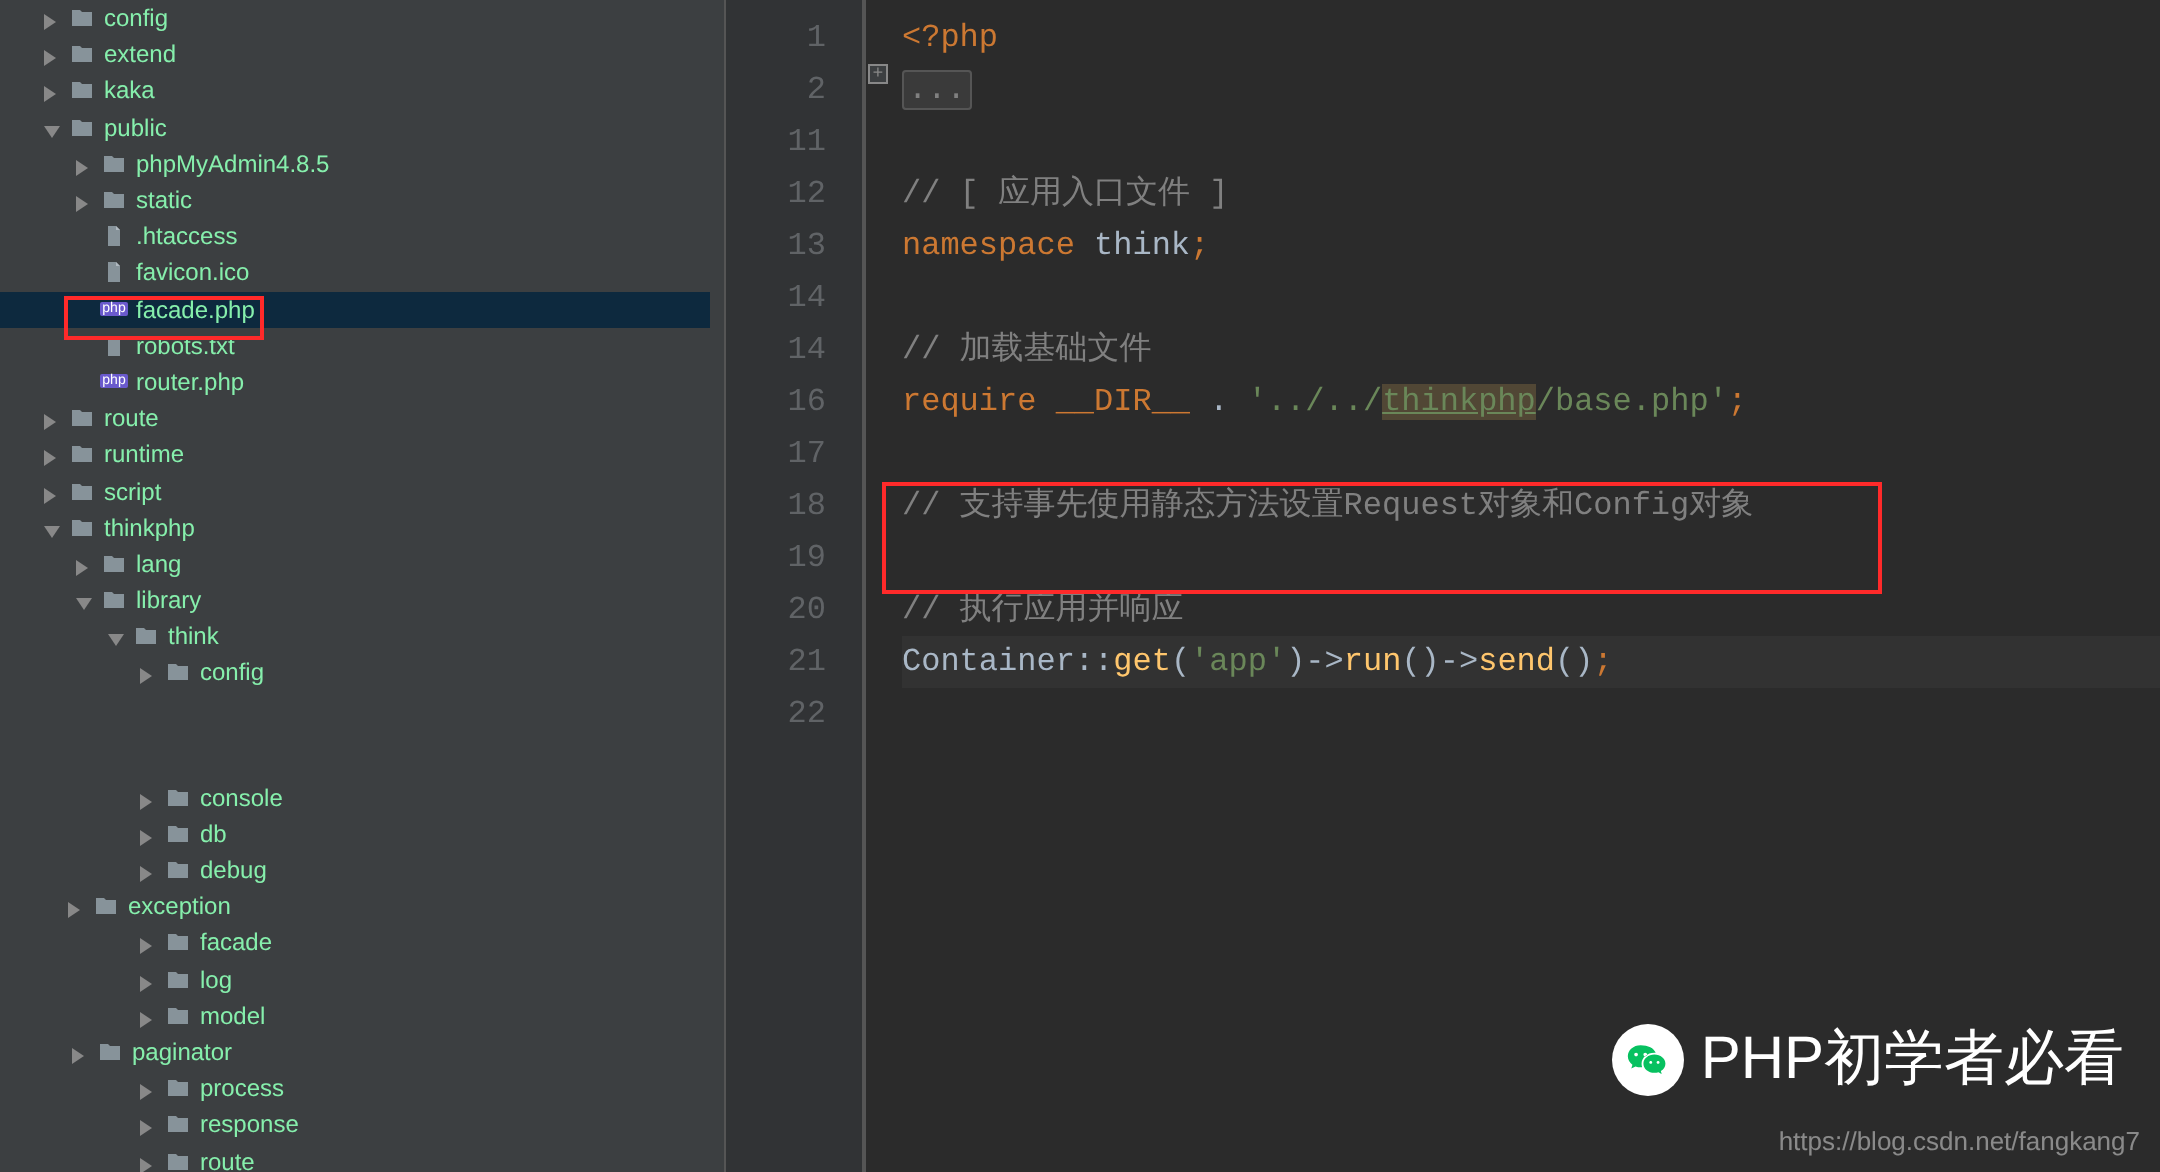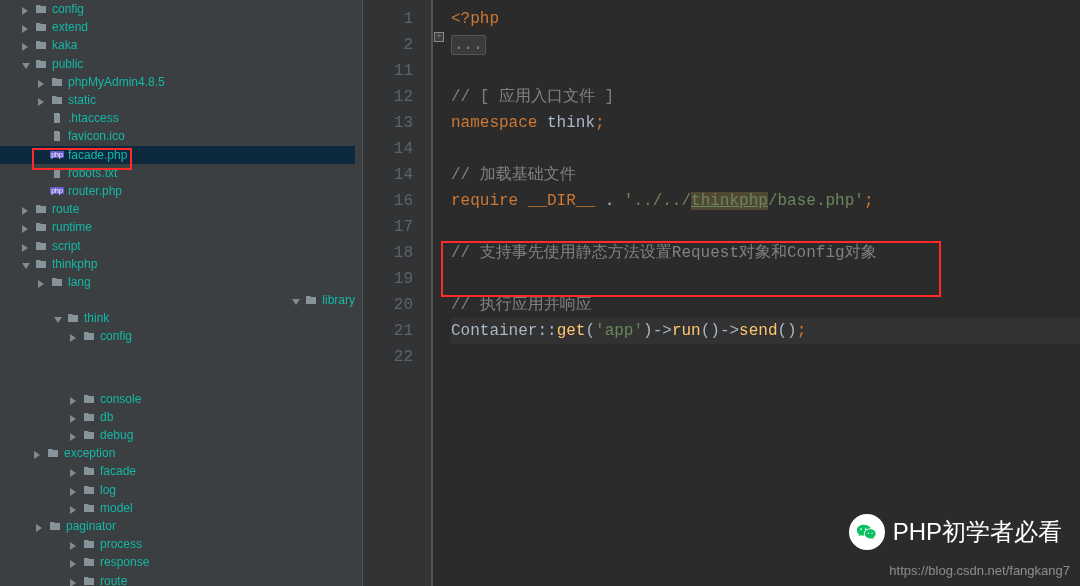--- a/index.html
+++ b/index.html
@@ -68,21 +68,21 @@
 .folder-icon svg { width: 14px; height: 12px; }
 .file-icon svg { width: 12px; height: 14px; }
 .php-file-badge {
   background: #6a5acd;
   color: #fff;
   font-size: 7px;
   padding: 0 1px;
   border-radius: 1px;
   position: relative;
 }
-.tree li .label { color: #14b8a6; }
+.tree li .label { color: #86efac; }
 
 
 .red-outline {
   border: 2px solid #ff2a2a;
   position: absolute;
   pointer-events: none;
 }
 
 
 .gutter-strip {
@@ -166,21 +166,21 @@
 }
 
 
 .wechat-badge {
   position: absolute;
   right: 18px;
   bottom: 36px;
   display: flex;
   align-items: center;
   color: #fff;
-  font-size: 24px;
+  font-size: 30px;
   font-family: "Microsoft YaHei", sans-serif;
 }
 .wechat-badge .circle {
   width: 36px; height: 36px;
   background: #fff;
   border-radius: 50%;
   margin-right: 8px;
   display: flex;
   align-items: center;
   justify-content: center;
@@ -335,21 +335,21 @@
       </li>
       <li style="padding-left: 38px;">
         <span class="arrow collapsed"></span>
         <span class="icon folder-icon">
           <svg viewBox="0 0 24 24">
             <path fill="#87939A" d="M10 4H2v16h20V6H12l-2-2z"></path>
           </svg>
         </span>
         <span class="label">lang</span>
       </li>
-      <li style="padding-left: 38px; justify-content: flex-end;">
+      <li style="padding-left: 38px;">
         <span class="arrow expanded"></span>
         <span class="icon folder-icon">
           <svg viewBox="0 0 24 24">
             <path fill="#87939A" d="M10 4H2v16h20V6H12l-2-2z"></path>
           </svg>
         </span>
         <span class="label">library</span>
       </li>
       <li style="padding-left: 54px;">
         <span class="arrow expanded"></span>

